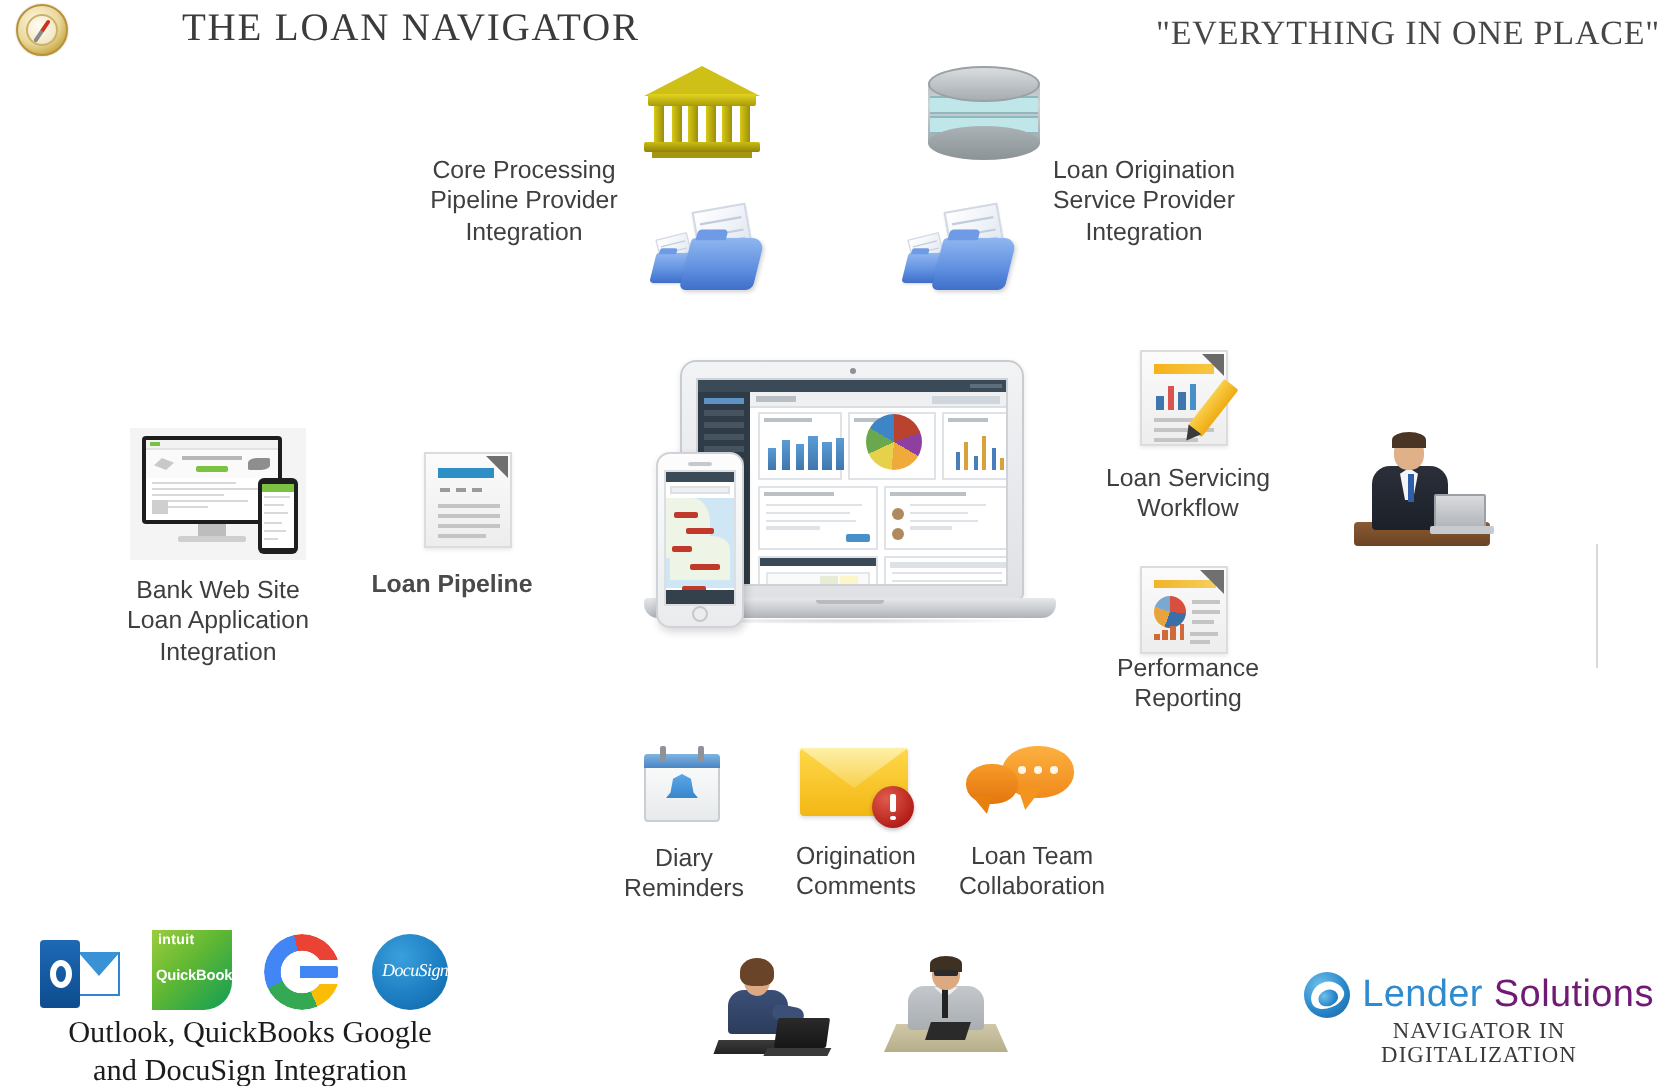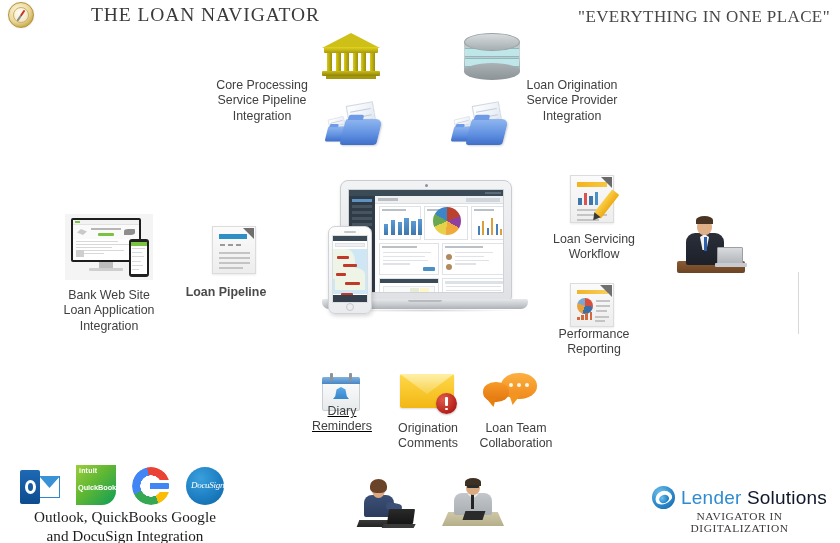--- a/index.html
+++ b/index.html
@@ -616,21 +616,21 @@
     content:""; position:absolute; left:6.5px; top:8.5px; width:10px; height:7.5px;
     border-radius:50%;
     background: radial-gradient(circle at 35% 30%, #6fc0ea 0%, #2a89cc 60%, #155f9c 100%);
     transform: rotate(-22deg);
   }
   .ls-name {
     font-family:"Liberation Sans", sans-serif;
     font-size: 19px; letter-spacing:.2px; white-space:nowrap;
   }
   .ls-name .l1 { color:#2f8bd0; }
-  .ls-name .l2 { color:#0f172a; }
+  .ls-name .l2 { color:#701a75; }
   .ls-sub {
     font-family:"Liberation Serif", serif;
     font-size: 11.4px; letter-spacing:.55px; color:#3a3a3a;
     margin-top: 1px;
   }
   .divider {
     position:absolute; left: 798px; top: 272px;
     width: 1px; height: 62px; background:#d9d9d9;
   }
 </style>
@@ -644,21 +644,21 @@
       <div class="compass">
         <div class="needle"></div>
       </div>
       <div class="brand-title">THE LOAN NAVIGATOR</div>
     </div>
     <div class="tagline">"EVERYTHING IN ONE PLACE"</div>
   </div>
 
   <div class="node" style="left:196px; top:78px; width:132px;">
     <div class="cap">Core Processing
-Service Pipeline
+Pipeline Provider
 Integration</div>
   </div>
   <div style="position:absolute; left:322px; top:33px;">
     <div class="bank">
       <div class="roof"></div>
       <div class="arch"></div>
       <div class="cols">
           <i></i>
           <i></i>
           <i></i>
@@ -925,21 +925,21 @@
 
   <div style="position:absolute; left:322px; top:373px;">
     <div class="calicon">
       <div class="frame"></div>
       <div class="head"></div>
       <div class="ring r1"></div>
       <div class="ring r2"></div>
       <div class="bell"></div>
     </div>
   </div>
-  <div class="node" style="left:292px; top:404px; width:100px;text-decoration:underline;">
+  <div class="node" style="left:292px; top:422px; width:100px;">
     <div class="cap">Diary
 Reminders</div>
   </div>
 
   <div style="position:absolute; left:400px; top:372px;">
     <div class="mailicon">
       <div class="env"></div>
       <div class="flap"></div>
       <div class="alert"></div>
     </div>

